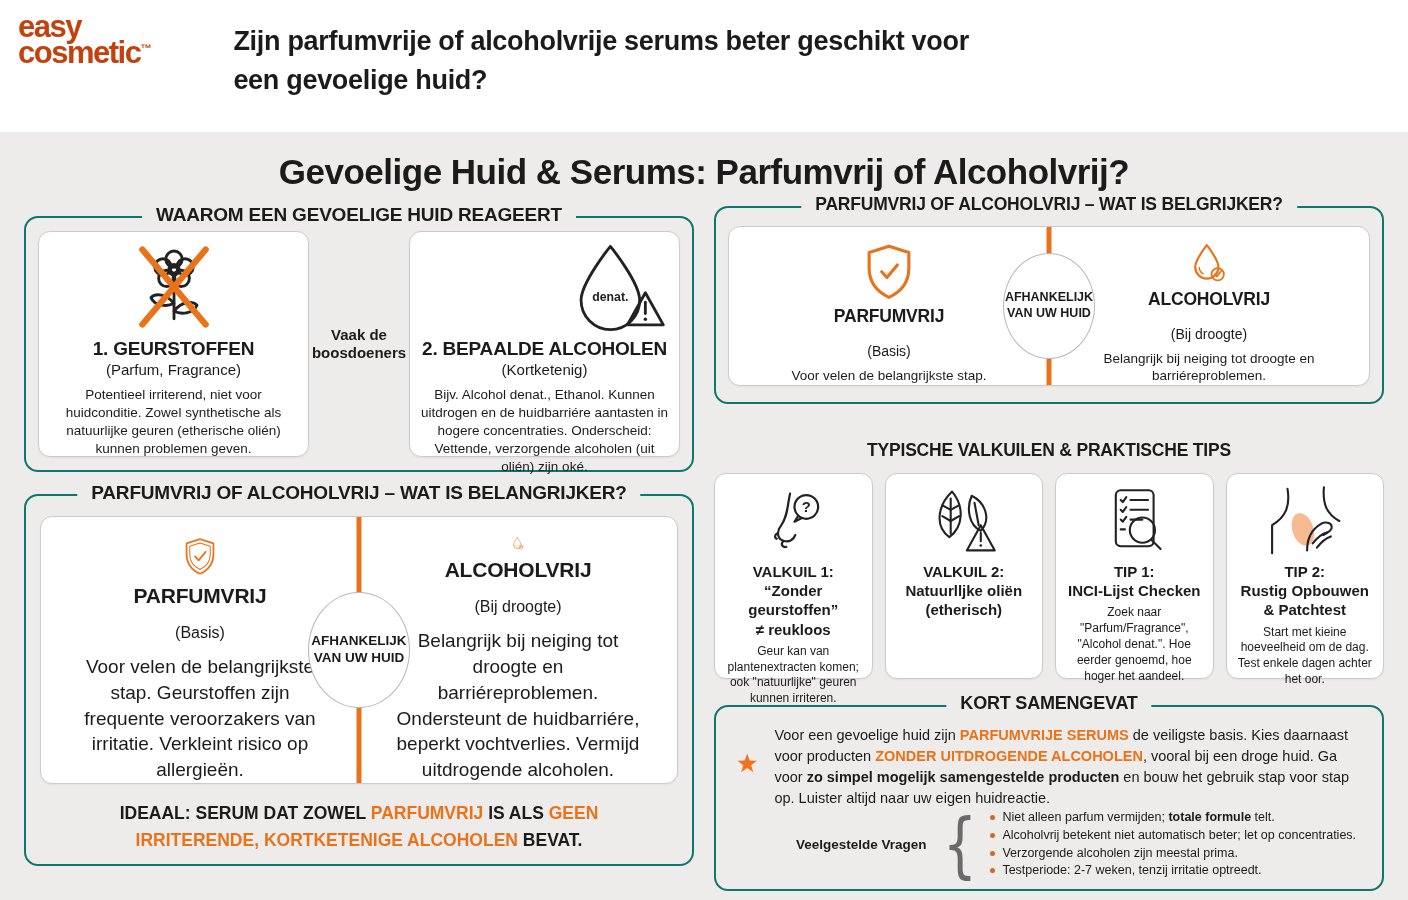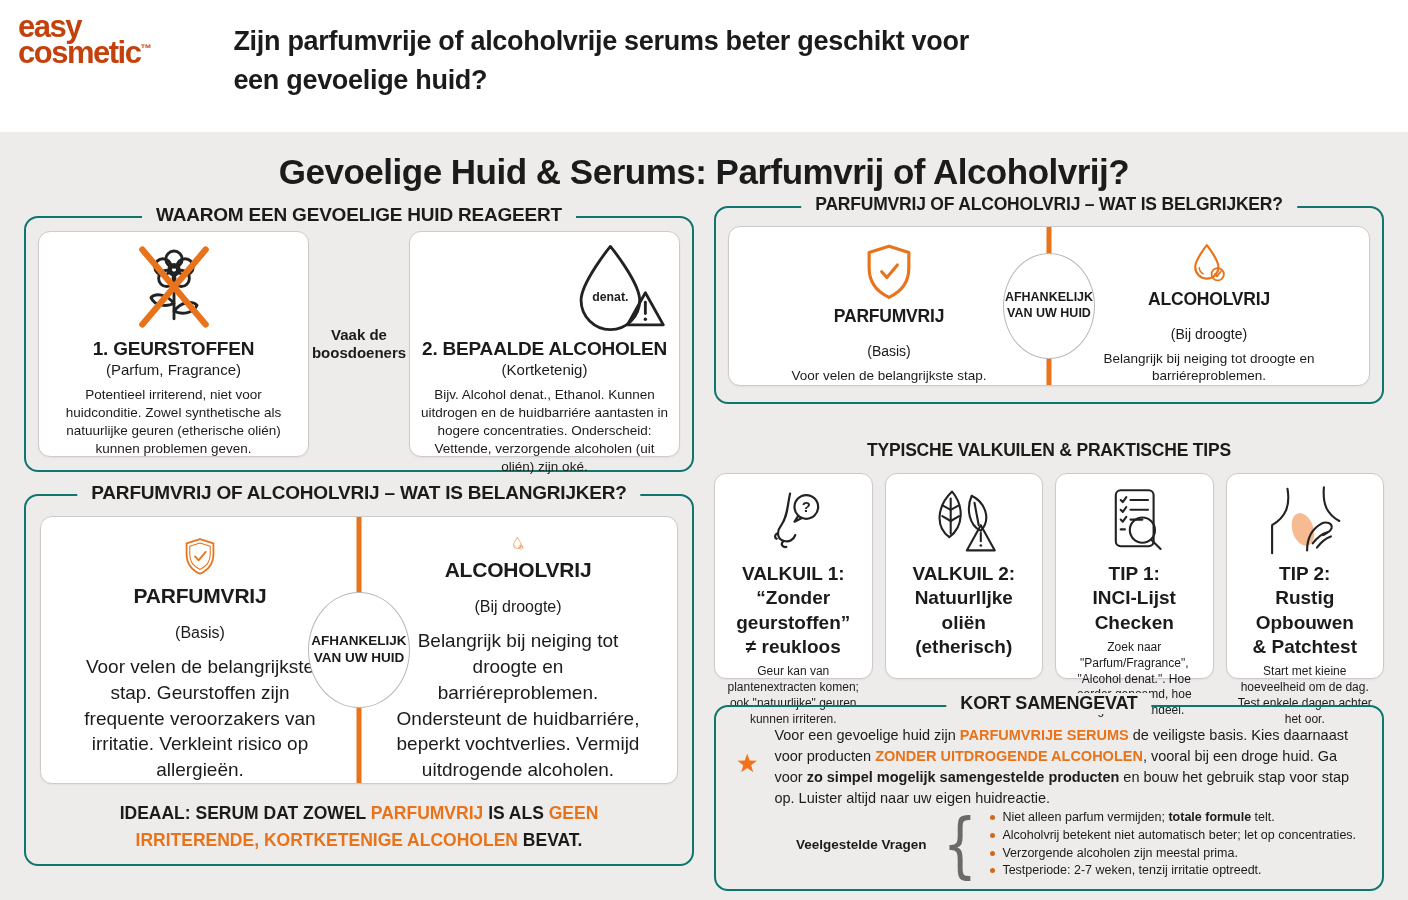--- a/index.html
+++ b/index.html
@@ -57,21 +57,21 @@
   .half.sm { padding-top:16px; }
   .half.sm .t { font-size:17.5px; margin-top:6px; }
   .half.sm .s { font-size:14px; }
   .half.sm .b { font-size:13.5px; margin-top:8px; max-width:288px; line-height:1.3; }
   .badge.sm { width:92px; height:106px; font-size:12.5px; }
 
   
   .tips-title { text-align:center; font-weight:bold; font-size:17.5px; margin-top:36px; letter-spacing:-.2px; }
   .tips-row { display:flex; gap:12px; margin-top:12px; }
   .tip-card { flex:1; padding:10px 7px 0; text-align:center; height:206px; }
-  .tip-card .tl { font-weight:bold; font-size:19px; line-height:1.28; }
+  .tip-card .tl { font-weight:bold; font-size:15px; line-height:1.28; }
   .tip-card .b { font-size:12px; line-height:1.32; margin-top:5px; }
   .tip-icon { height:74px; display:flex; align-items:center; justify-content:center; margin-bottom:4px; }
 
   
   .sec-summary { margin-top:26px; height:186px; }
   .summary-row { display:flex; gap:16px; padding:18px 14px 0 20px; align-items:flex-start; }
   .summary-p { font-size:14.5px; line-height:1.45; padding-right:4px; }
   .bold { font-weight:bold;margin-top:18px; }
   .faq-row { display:flex; align-items:center; margin-top:0; padding-left:80px; }
   .faq-label { font-weight:bold; font-size:13.5px; white-space:nowrap; }

